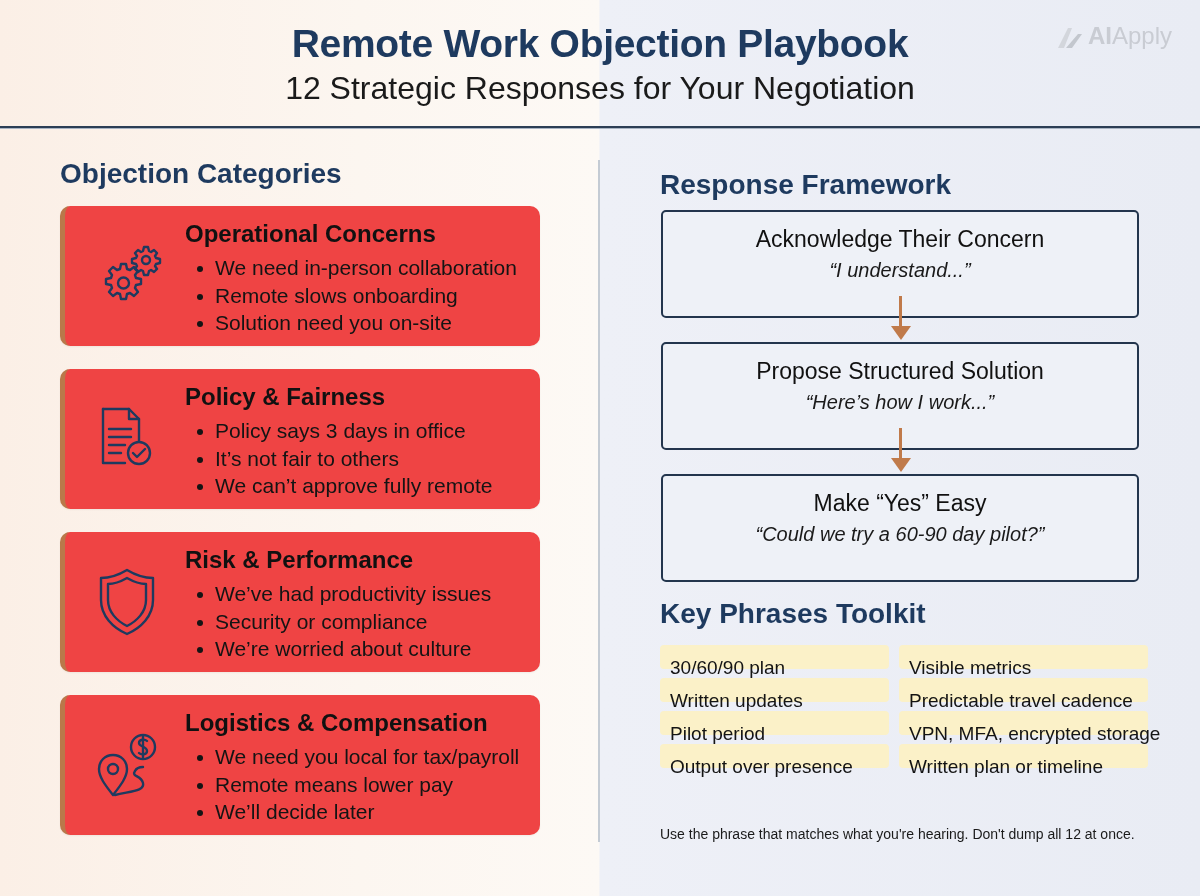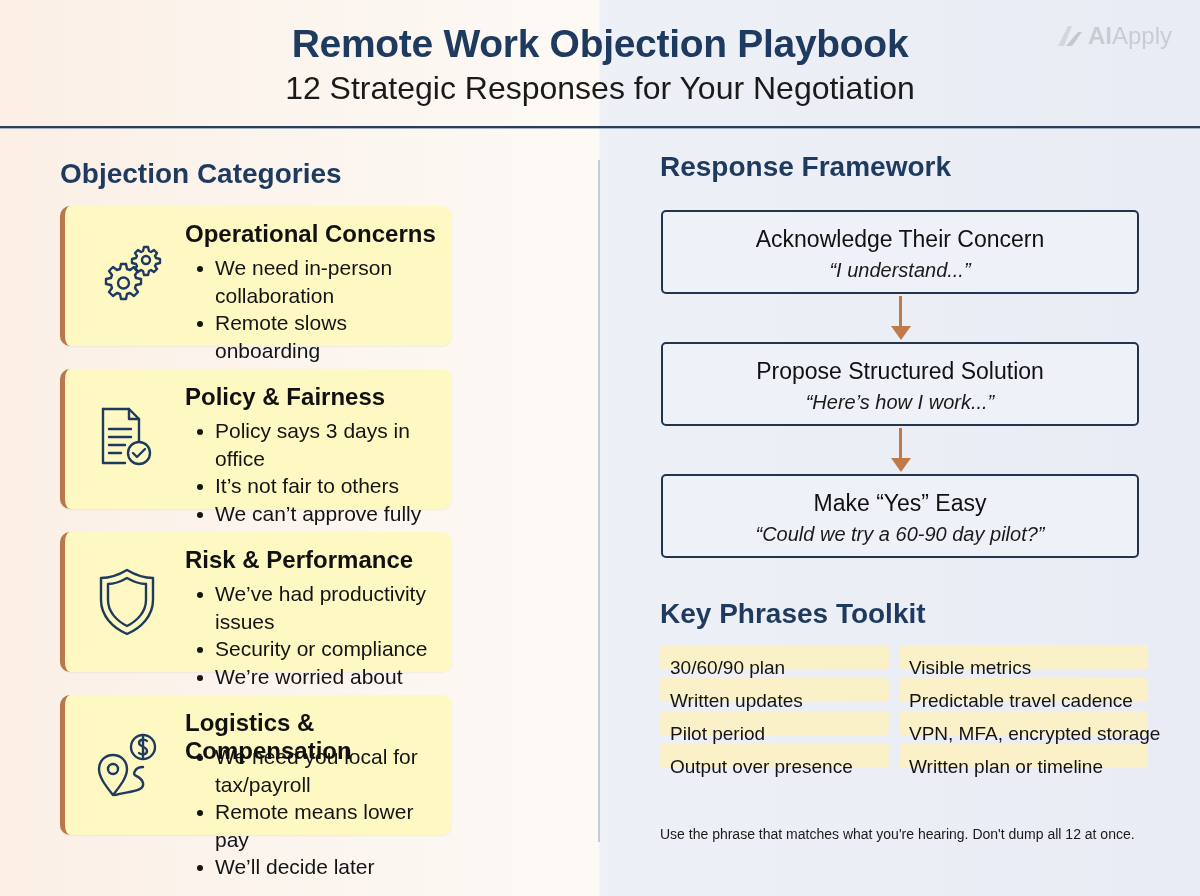--- a/index.html
+++ b/index.html
@@ -16,61 +16,61 @@
       position: absolute; left: 0; right: 0; top: 22px;
       text-align: center; font-size: 39px; font-weight: 700; color: #1e3a5f;
       letter-spacing: -0.3px;
     }
     .subtitle {
       position: absolute; left: 0; right: 0; top: 70px;
       text-align: center; font-size: 32px; font-weight: 400; color: #1a1a1a;
     }
     .brand {
       position: absolute; right: 28px; top: 22px;
-      display: flex; align-items: center; gap: 4px;
+      display: flex; align-items: flex-end; gap: 4px;
       color: #c9ccd3; font-size: 24px;
     }
     .brand .brand-ai { font-weight: 700; }
     .header-rule {
       position: absolute; left: 0; top: 126px; width: 1200px; height: 3px;
       background: #2c3e55; border-bottom: 1px solid #a9b4c3;
     }
     .vdivider {
       position: absolute; left: 598px; top: 160px; width: 2px; height: 682px;
       background: #c4cbd4;
     }
     
     .section-heading {
       position: absolute; font-size: 28px; font-weight: 700; color: #1e3a5f;
     }
     
     .card {
-      position: absolute; left: 60px; width: 392px; height: 140px;
-      background: #fef9c3; border-radius: 10px;
+      position: absolute; left: 60px; width: 480px; height: 140px;
+      background: #ef4444; border-radius: 10px;
       border-left: 5px solid #b9784a;
       box-shadow: 0 1px 2px rgba(0,0,0,0.05);
     }
     .card .icon { position: absolute; left: 30px; top: 34px; width: 70px; height: 72px; }
     .card .card-title {
       position: absolute; left: 120px; top: 14px;
       font-size: 24px; font-weight: 700; color: #111;
     }
     .card ul {
       position: absolute; left: 130px; top: 48px; list-style: none;
     }
     .card li {
       font-size: 21px; line-height: 27.5px; color: #141414; position: relative; padding-left: 20px;
     }
     .card li::before {
       content: ""; position: absolute; left: 2px; top: 12px; width: 6px; height: 6px;
       border-radius: 50%; background: #141414;
     }
     
     .flow-box {
-      position: absolute; left: 661px; width: 478px; height: 84px;
+      position: absolute; left: 661px; width: 478px; height: 108px;
       border: 2px solid #23354d; border-radius: 5px; background: #eef1f7;
       text-align: center;
     }
     .flow-box .step-title { font-size: 23px; color: #111; margin-top: 14px; }
     .flow-box .step-quote { font-size: 20px; color: #1a1a1a; font-style: italic; margin-top: 6px; }
     .arrow {
       position: absolute; left: 891px; width: 20px;
     }
     .arrow .shaft { position: absolute; left: 8px; top: 0; width: 3px; background: #c07a4a; }
     .arrow .head {
@@ -169,21 +169,21 @@
     <path d="M20 66 C36 62 50 62 48 54 C46 46 36 48 40 42 C42 38 48 38 48 38"></path>
   </svg>
   <div class="card-title">Logistics &amp; Compensation</div>
   <ul>
     <li>We need you local for tax/payroll</li>
     <li>Remote means lower pay</li>
     <li>We’ll decide later</li>
   </ul>
 </div>
 
-<div class="section-heading" style="left:660px; top:151px;">Response Framework</div>
+<div class="section-heading" style="left:660px; top:169px;">Response Framework</div>
 
 <div class="flow-box" style="top:210px;">
   <div class="step-title">Acknowledge Their Concern</div>
   <div class="step-quote">“I understand...”</div>
 </div>
 <div class="arrow" style="top:296px; height:46px;">
   <div class="shaft" style="height:32px;"></div>
   <div class="head" style="top:30px;"></div>
 </div>
 

